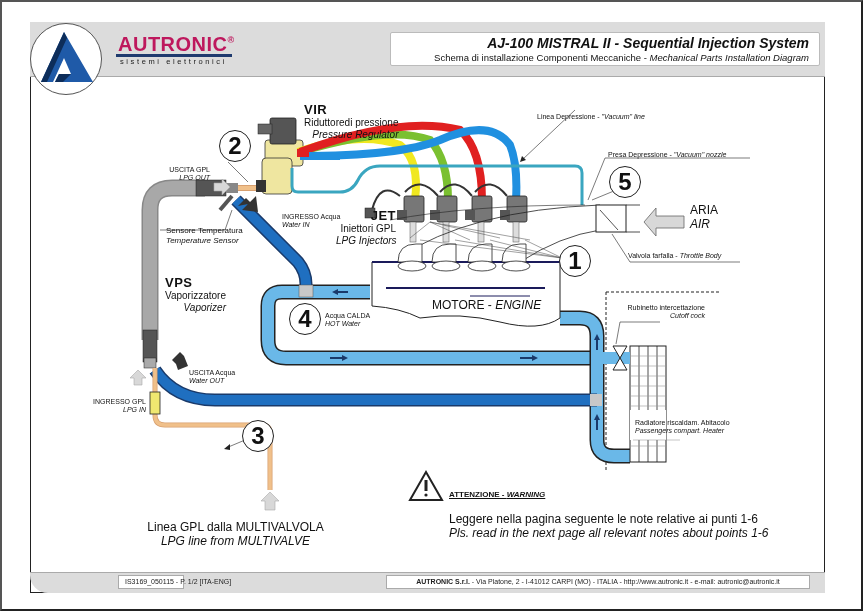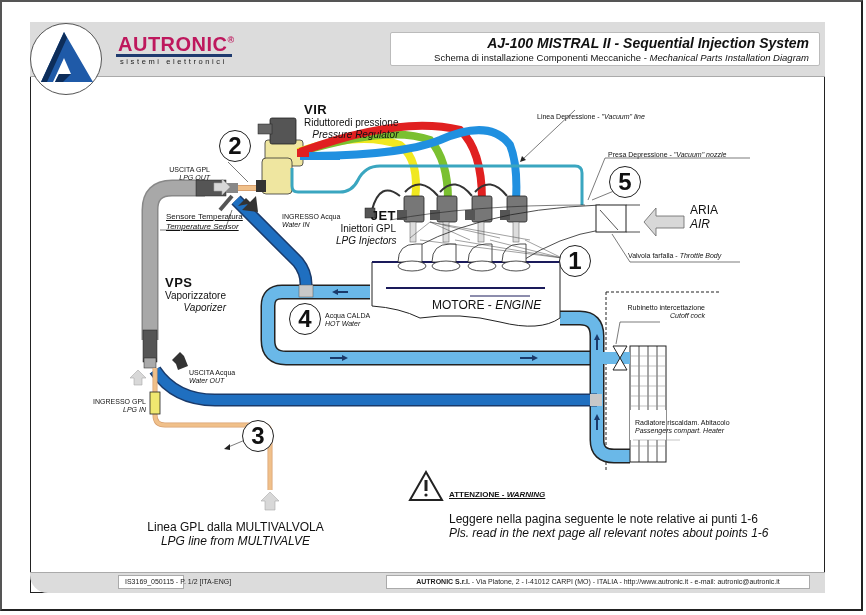--- a/index.html
+++ b/index.html
@@ -239,21 +239,21 @@
 
 <div class="lbl big" style="left:690px;top:203px;">
   <div>ARIA</div>
   <div><i>AIR</i></div>
 </div>
 
 <div class="lbl tiny" style="left:166px;top:166px;text-align:right;width:44px;">
   <div>USCITA GPL</div>
     <div><i>LPG OUT</i></div>
 </div>
-<div class="lbl small" style="left:166px;top:212px;text-decoration:underline;">
+<div class="lbl small" style="left:166px;top:226px;">
   <div>Sensore Temperatura</div>
     <div><i>Temperature Sensor</i></div>
 </div>
 <div class="lbl tiny" style="left:282px;top:213px;">
   <div>INGRESSO Acqua</div>
     <div><i>Water IN</i></div>
 </div>
 <div class="lbl tiny" style="left:189px;top:369px;">
   <div>USCITA Acqua</div>
     <div><i>Water OUT</i></div>

